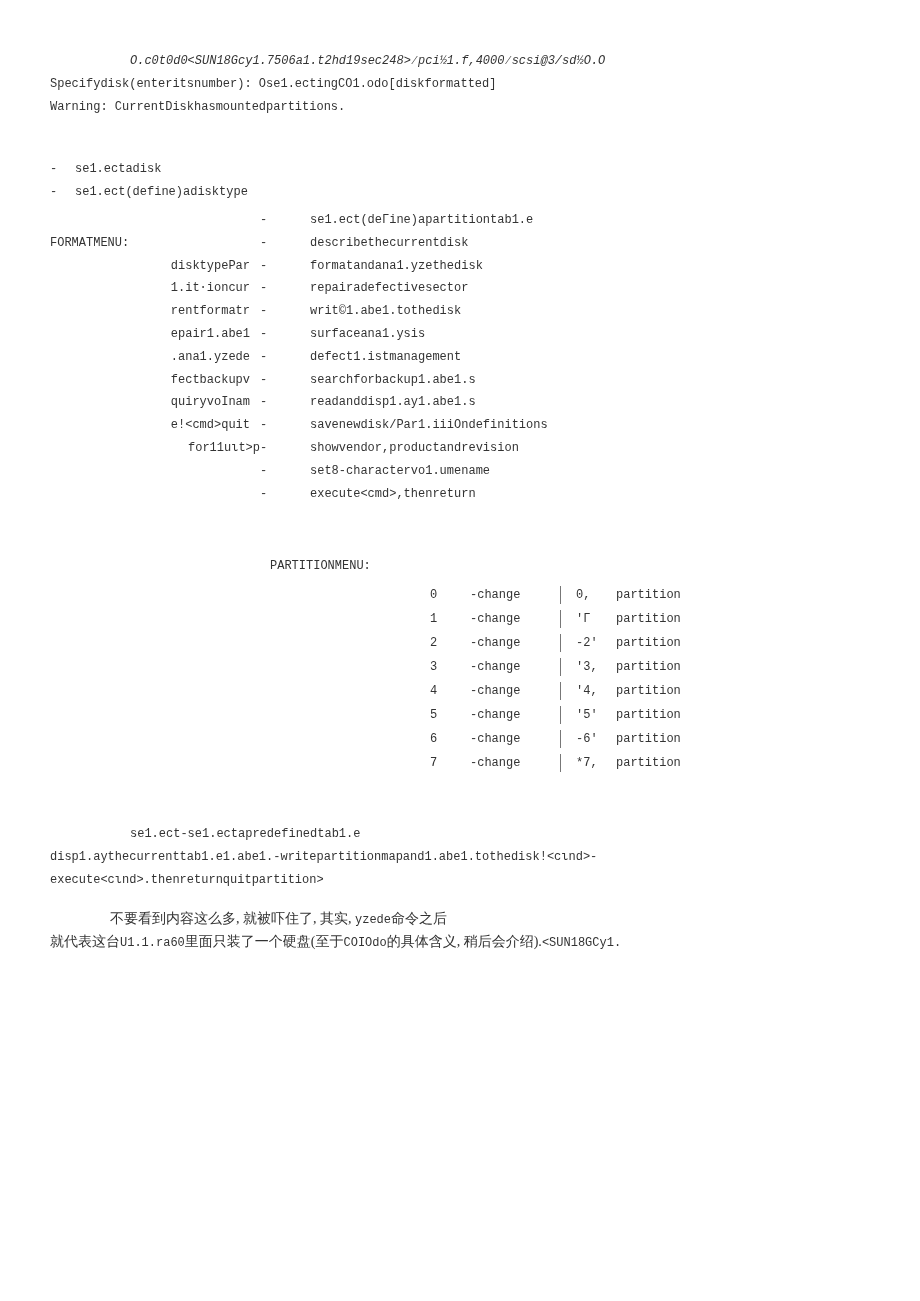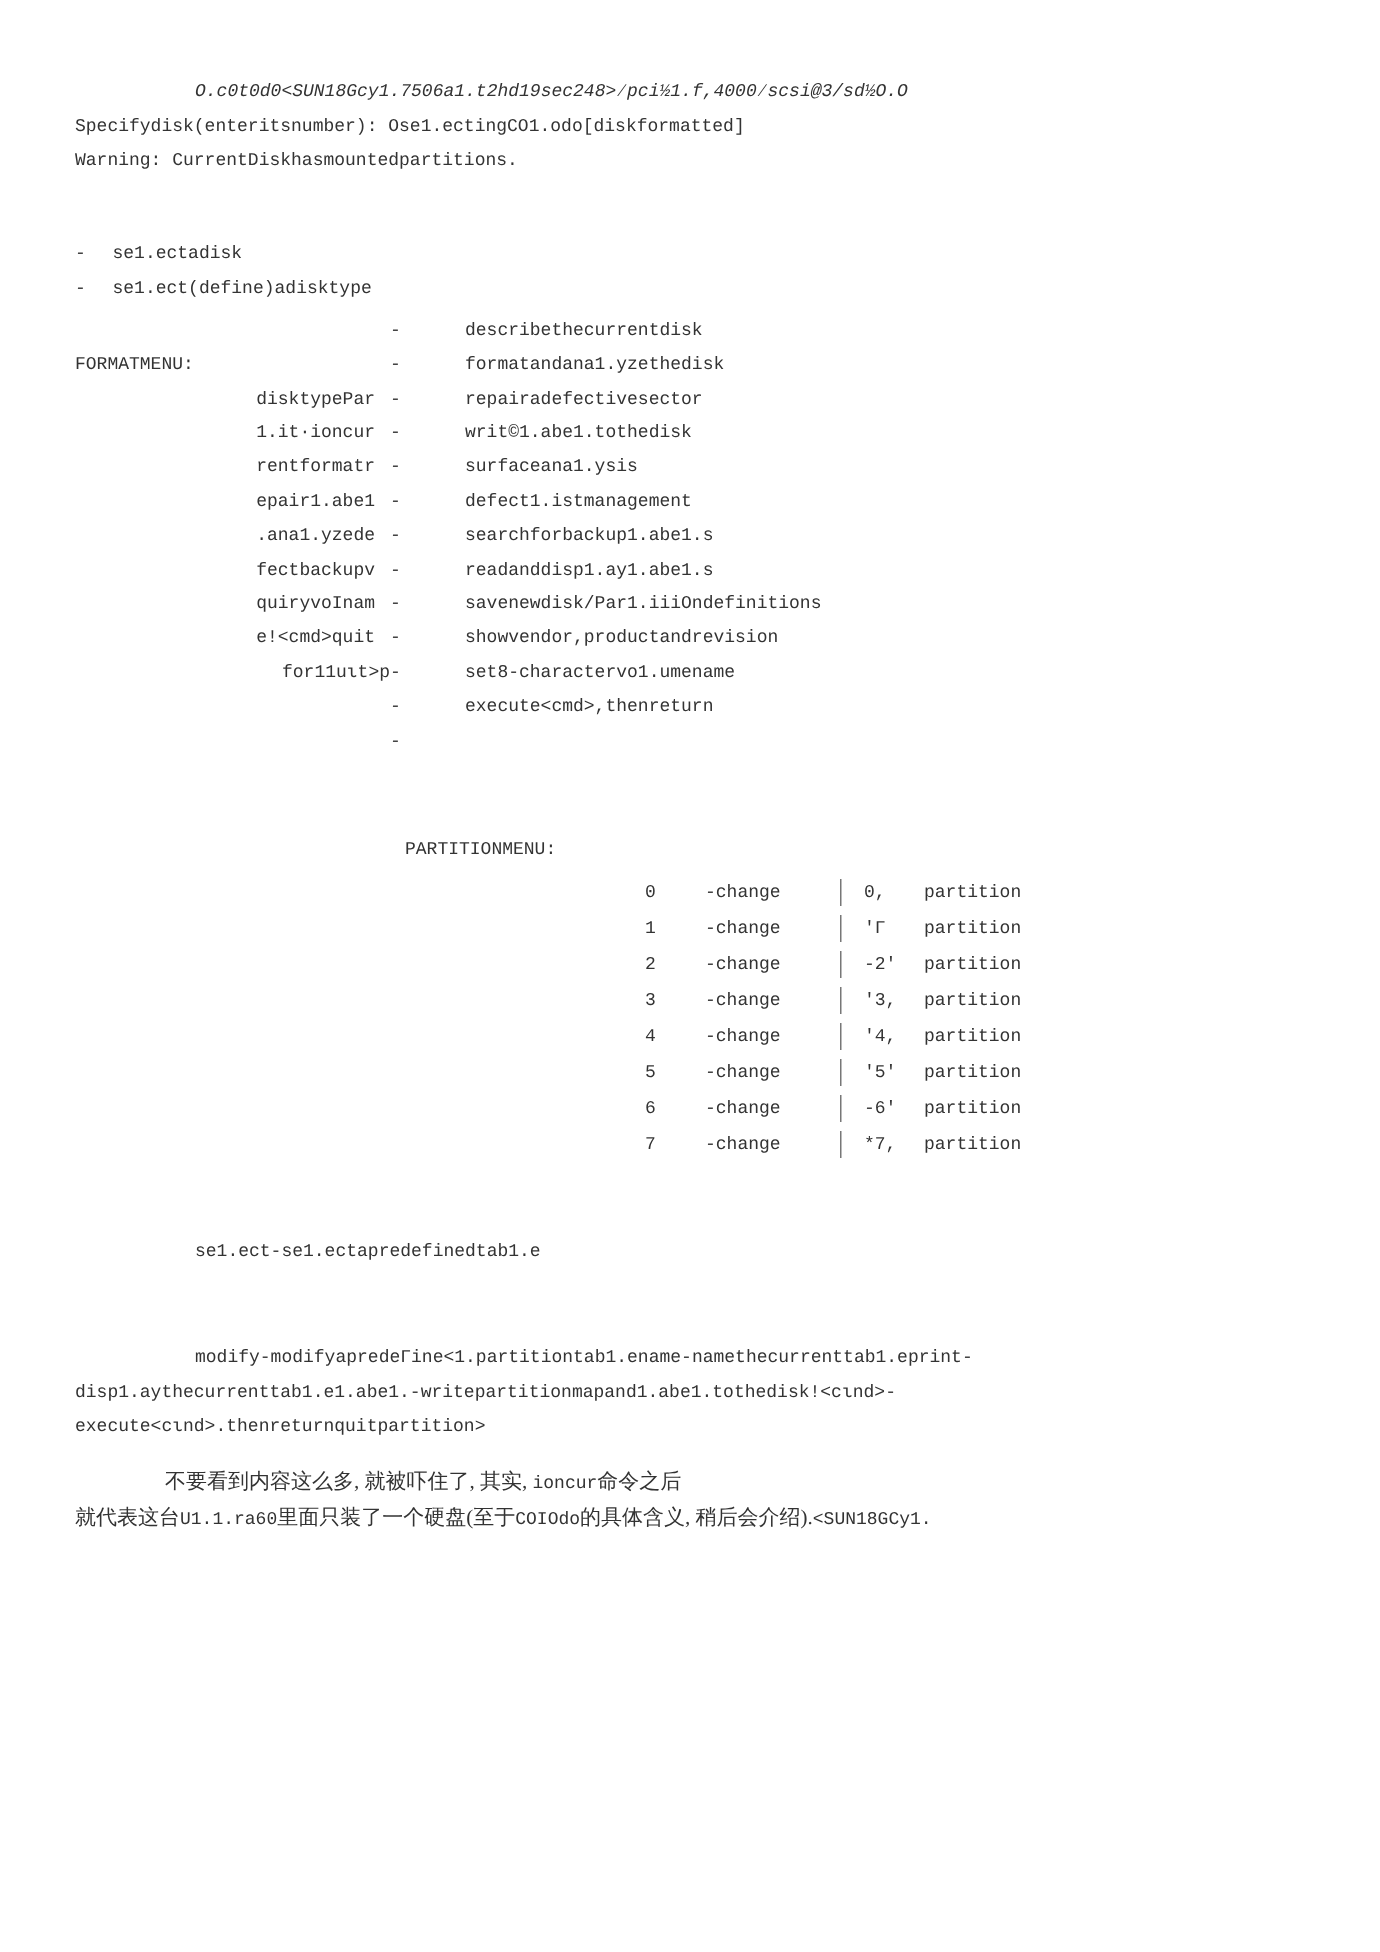--- a/index.html
+++ b/index.html
@@ -104,20 +104,21 @@
     <div>-</div>
     <div>-</div>
     <div>-</div>
     <div>-</div>
     <div>-</div>
     <div>-</div>
     <div>-</div>
     <div>-</div>
   </div>
   <div class="format-right">
+    <div>se1.ect(deΓine)apartitiontab1.e</div>
     <div>describethecurrentdisk</div>
     <div>formatandana1.yzethedisk</div>
     <div>repairadefectivesector</div>
     <div>writ©1.abe1.tothedisk</div>
     <div>surfaceana1.ysis</div>
     <div>defect1.istmanagement</div>
     <div>searchforbackup1.abe1.s</div>
     <div>readanddisp1.ay1.abe1.s</div>
     <div>savenewdisk/Par1.iiiOndefinitions</div>
     <div>showvendor,productandrevision</div>
@@ -183,25 +184,24 @@
       <span class="pt-change">-change</span>
       <span class="pt-sep"></span>
       <span class="pt-id">*7,</span>
       <span class="pt-word">partition</span>
     </div>
   </div>
 </div>
 
 <div class="para-mono mono">
   <div class="pline first">se1.ect-se1.ectapredefinedtab1.e</div>
-  <div class="pline first">modify-modifyapredeΓine&lt;1.partitiontab1.ename-namethecurrenttab1.eprint-</div>
   <div class="pline cont">disp1.aythecurrenttab1.e1.abe1.-writepartitionmapand1.abe1.tothedisk!&lt;cιnd&gt;-</div>
   <div class="pline cont">execute&lt;cιnd&gt;.thenreturnquitpartition&gt;</div>
 </div>
 
 <div class="cjk">
   <div class="p1">
-    <span>不要看到内容这么多, 就被吓住了, 其实, </span><span class="cjk-mono">ioncur</span><span>命令之后</span>
+    <span>不要看到内容这么多, 就被吓住了, 其实, </span><span class="cjk-mono">yzede</span><span>命令之后</span>
   </div>
   <div class="p2">
     <span>就代表这台</span><span class="cjk-mono">U1.1.ra60</span><span>里面只装了一个硬盘(至于</span><span class="cjk-mono">COIOdo</span><span>的具体含义, 稍后会介绍).</span><span class="cjk-mono">&lt;SUN18GCy1.</span>
   </div>
 </div>
 
 </body></html>

